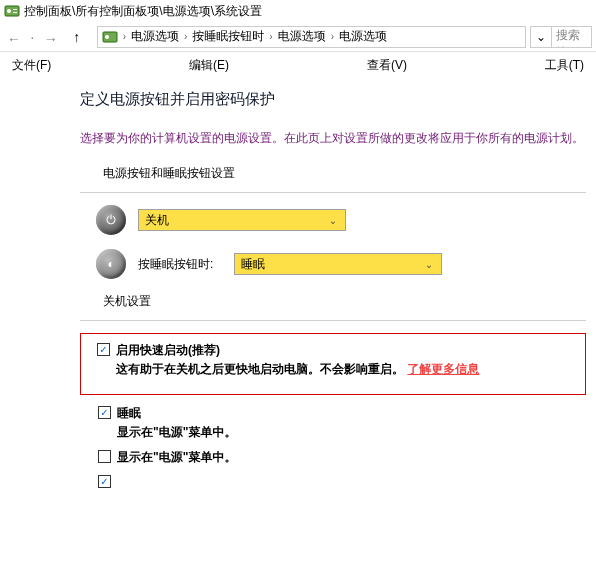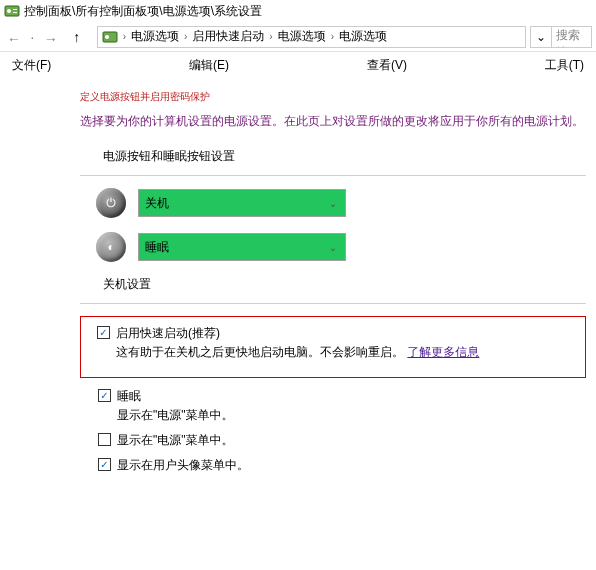--- a/index.html
+++ b/index.html
@@ -15,42 +15,42 @@
     .addr-bar .icon { width: 16px; height: 16px; margin-right: 2px; }
     .crumb { padding: 0 2px; }
     .crumb-arrow { color: #606060; padding: 0 3px; font-size: 10px; }
     .refresh { width: 22px; border: 1px solid #ccc; height: 22px; display: flex; align-items: center; justify-content: center; font-size: 12px; }
     .search { width: 40px; border: 1px solid #ccc; border-left: none; height: 22px; padding: 0 4px; color: #888; overflow: hidden; }
     
     .menu-row { display: flex; align-items: center; height: 22px; padding: 0 4px; margin-top: 2px; justify-content: space-between; }
     .menu-item { padding: 2px 8px; }
     
     .content { padding: 14px 10px 10px 80px; }
-    .heading { color: #b91c1c; font-size: 10px; margin-bottom: 8px; }
+    .heading { color: #0f172a; font-size: 15px; margin-bottom: 20px; }
     .desc { color: #701a75; margin-bottom: 18px; line-height: 1.5; }
     
     .section-label { margin-bottom: 10px; margin-left: 23px; }
     .hr { border: none; border-top: 1px solid #d0d0d0; margin: 4px 0 12px; }
     
     .setting-row { display: flex; align-items: center; margin-bottom: 14px; padding-left: 16px; }
     .ring-icon { width: 30px; height: 30px; border-radius: 50%; background: radial-gradient(circle at 40% 35%, #a8a8a8 0%, #666 60%, #333 100%); box-shadow: inset 2px 2px 4px rgba(255,255,255,.4), inset -2px -2px 4px rgba(0,0,0,.5); display: flex; align-items: center; justify-content: center; margin-right: 12px; color: #fff; font-size: 12px; }
     .ring-icon.sleep { background: radial-gradient(circle at 40% 35%, #bbb 0%, #888 60%, #555 100%); }
     .setting-label { width: 96px; }
-    .dropdown { width: 208px; height: 28px; border: 1px solid #a0a0a0; display: flex; align-items: center; justify-content: space-between; padding: 0 4px 0 6px; background: #22c55e; }
+    .dropdown { width: 208px; height: 22px; border: 1px solid #a0a0a0; display: flex; align-items: center; justify-content: space-between; padding: 0 4px 0 6px; background: #fde047; }
     .dd-btn { width: 16px; height: 16px; display: flex; align-items: center; justify-content: center; font-size: 10px; color: #555; }
     
     .highlight-box { border: 1px solid #d00000; padding: 8px 10px; margin: 6px 0 10px; }
     .check-row { display: flex; align-items: flex-start; margin-bottom: 2px; padding-left: 18px; }
     .highlight-box .check-row { padding-left: 6px; }
     .cb { width: 13px; height: 13px; border: 1px solid #333; margin-right: 6px; margin-top: 1px; display: flex; align-items: center; justify-content: center; font-size: 10px; color: #0066cc; flex-shrink: 0; }
     .cb.checked::before { content: "✓"; }
-    .check-row .body { flex: 1; }
+    .check-row .body { flex: 1; font-weight: bold; }
     .check-row .label { margin-bottom: 2px; }
     .check-row .sub { color: #000; padding-bottom: 6px; }
-    .link { color: #4c1d95; }
+    .link { color: #ef4444; }
   </style>
 </head>
 <body>
 
 <div class="title-bar">
   <span class="icon">
     <svg viewBox="0 0 16 16" width="16" height="16">
         <rect x="1" y="3" width="14" height="10" rx="1" fill="#6FA84F" stroke="#2a6b12"></rect>
         <circle cx="5" cy="8" r="2" fill="#fff"></circle>
         <rect x="9" y="6" width="4" height="1" fill="#fff"></rect>
@@ -68,21 +68,21 @@
   <div class="addr-bar">
     <span class="icon">
       <svg viewBox="0 0 16 16" width="16" height="16">
           <rect x="1" y="3" width="14" height="10" rx="1" fill="#6FA84F" stroke="#2a6b12"></rect>
           <circle cx="5" cy="8" r="2" fill="#fff"></circle>
         </svg>
     </span>
     <span class="crumb-arrow">›</span>
     <span class="crumb">电源选项</span>
     <span class="crumb-arrow">›</span>
-    <span class="crumb">启用快速启动</span>
+    <span class="crumb">按睡眠按钮时</span>
     <span class="crumb-arrow">›</span>
     <span class="crumb">电源选项</span>
     <span class="crumb-arrow">›</span>
     <span class="crumb">电源选项</span>
   </div>
   <div class="refresh">
     <span>⌄</span>
   </div>
   <div class="search">搜索控</div>
 </div>
@@ -104,20 +104,21 @@
   <div class="setting-row">
     <div class="ring-icon">⏻</div>
     <div class="dropdown">
       <span>关机</span>
       <span class="dd-btn">⌄</span>
     </div>
   </div>
 
   <div class="setting-row">
     <div class="ring-icon sleep">◐</div>
+    <div class="setting-label">按睡眠按钮时:</div>
     <div class="dropdown">
       <span>睡眠</span>
       <span class="dd-btn">⌄</span>
     </div>
   </div>
 
   <div class="section-label">关机设置</div>
   <hr class="hr">
 
   <div class="highlight-box">
@@ -144,16 +145,15 @@
   <div class="check-row">
     <div class="cb"></div>
     <div class="body">
       <div class="sub">显示在"电源"菜单中。</div>
     </div>
   </div>
 
   <div class="check-row">
     <div class="cb checked"></div>
     <div class="body">
-      <div class="sub">显示在用户头像菜单中。</div>
     </div>
   </div>
 </div>
 
 </body></html>

